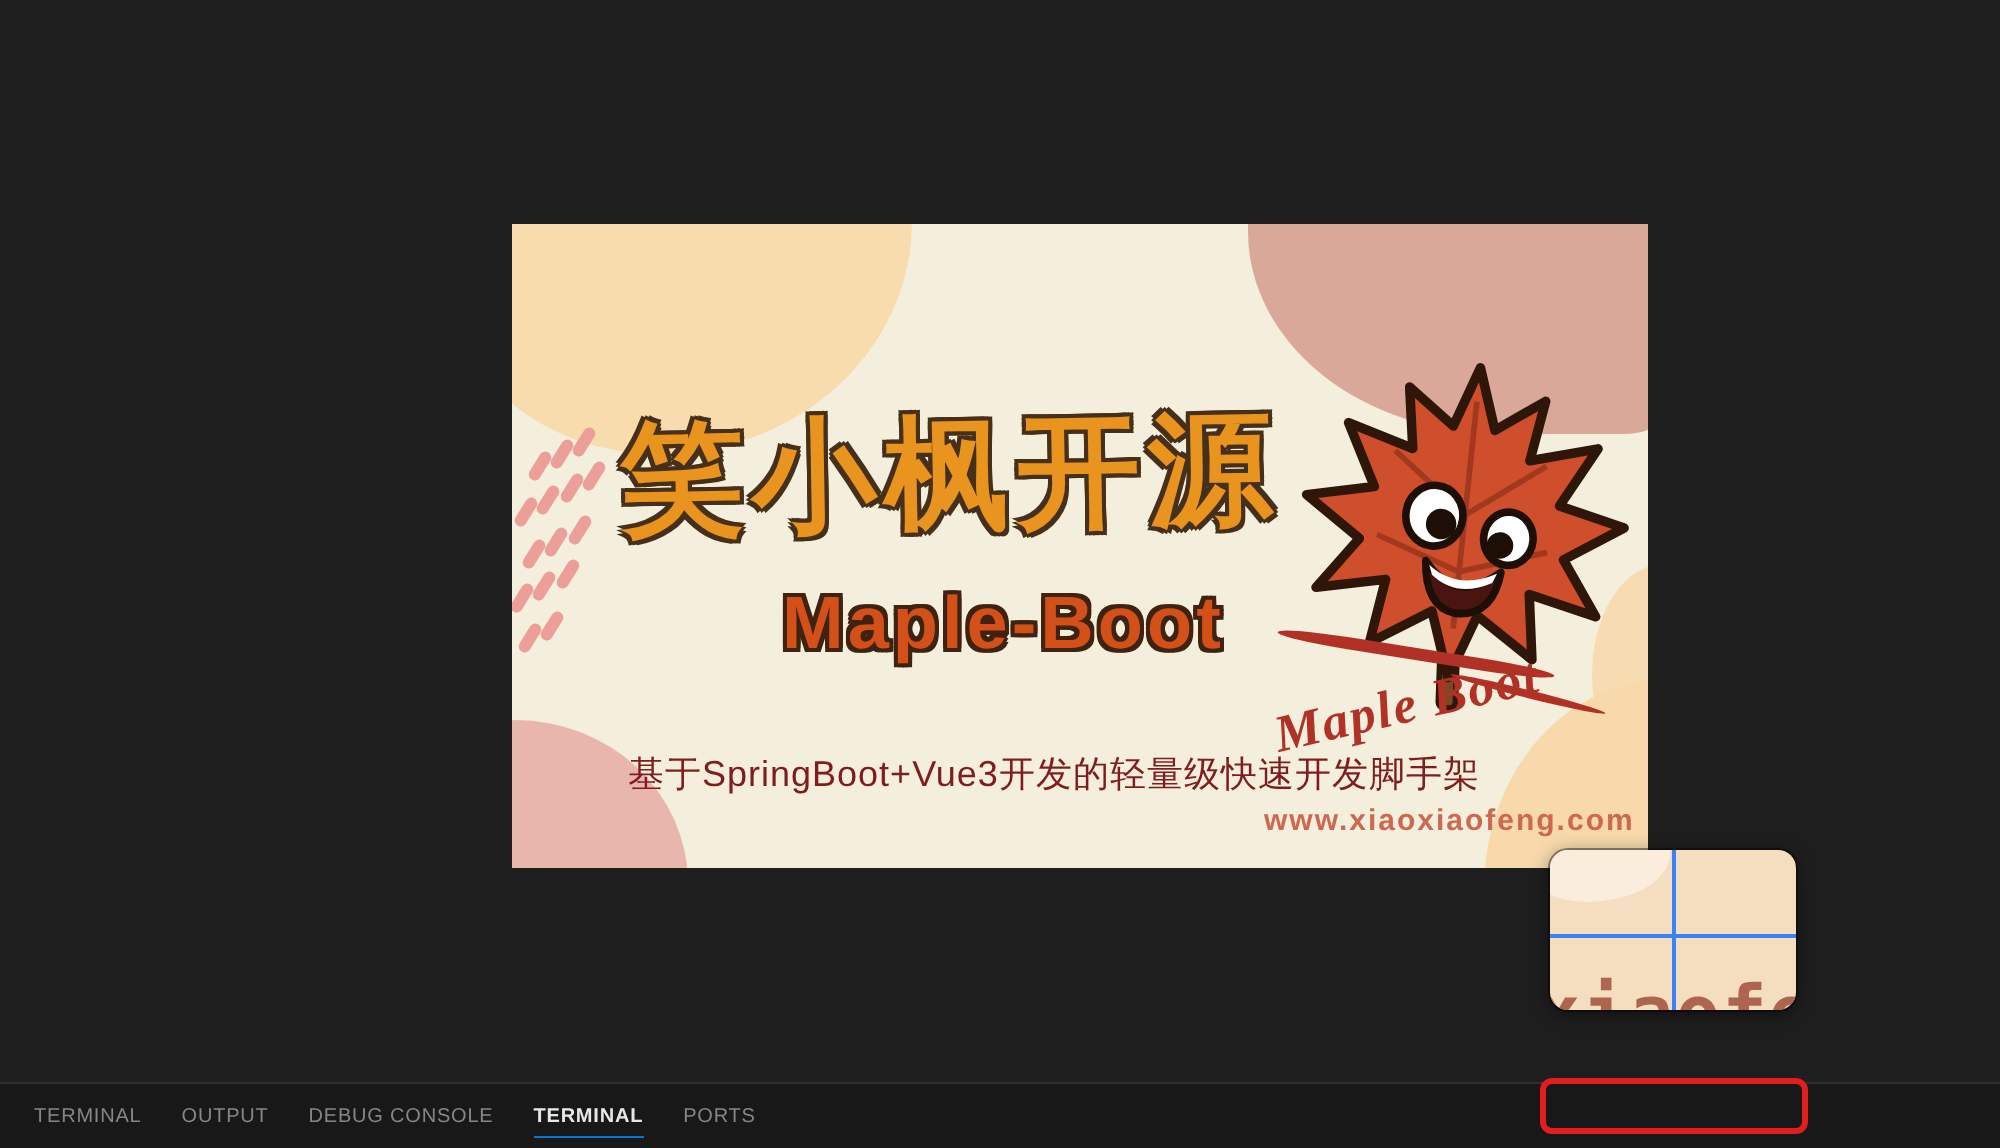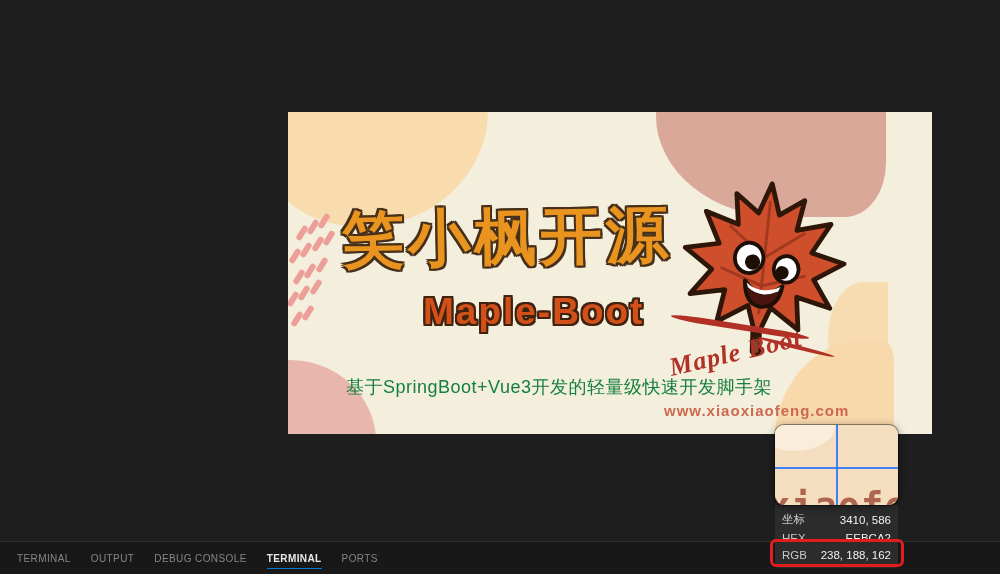--- a/index.html
+++ b/index.html
@@ -5,21 +5,21 @@
   * { margin:0; padding:0; box-sizing:border-box; }
   html,body { width:1000px; height:574px; overflow:hidden; }
   body {
     background:#1e1e1e;
     font-family:"Liberation Sans", sans-serif;
     position:relative;
   }
 
   
   .banner {
-    position:absolute; left:288px; top:112px; width:644px; height:322px;
+    position:absolute; left:256px; top:112px; width:568px; height:322px;
     background:#f4eedc; overflow:hidden; z-index:1;
   }
   .blob { position:absolute; }
   .blob-peach-tl {
     left:-30px; top:-40px; width:230px; height:155px;
     background:#f8dcae;
     border-radius:0 0 55% 45% / 0 0 75% 55%;
   }
   .blob-pink-tr {
     left:368px; top:-30px; width:230px; height:135px;
@@ -76,21 +76,21 @@
   }
   .banner-badge {
     position:absolute; left:380px; top:226px;
     font-size:26px; font-weight:700; font-style:italic;
     font-family:"Liberation Serif", serif;
     color:#b03227; transform:rotate(-13deg); letter-spacing:1px;
     white-space:nowrap;
   }
   .banner-tagline {
     position:absolute; left:58px; top:263px;
-    font-size:18px; font-weight:500; color:#15803d; letter-spacing:0.5px;
+    font-size:18px; font-weight:500; color:#7f1d1d; letter-spacing:0.5px;
     white-space:nowrap;
   }
   .banner-url {
     position:absolute; left:376px; top:290px;
     font-size:15px; font-weight:700; color:#cd6950; letter-spacing:1px;
     white-space:nowrap;
     text-align:center;
   }
 
   
@@ -196,34 +196,20 @@
   <div class="banner-url">www.xiaoxiaofeng.com</div>
 </div>
 
 <div class="picker">
   <div class="picker-preview">
     <div class="patch"></div>
     <div class="magnified-text">xiaofe</div>
     <div class="crosshair-v"></div>
     <div class="crosshair-h"></div>
   </div>
-  <div class="picker-info">
-    <div class="picker-row">
-      <span class="lbl">坐标</span>
-      <span class="val">3410, 586</span>
-    </div>
-    <div class="picker-row">
-      <span class="lbl">HEX</span>
-      <span class="val">EEBCA2</span>
-    </div>
-    <div class="picker-row">
-      <span class="lbl">RGB</span>
-      <span class="val">238, 188, 162</span>
-    </div>
-  </div>
 </div>
 
 <div class="annotation-rect"></div>
 
 <div class="panel-bar">
   <div class="panel-tab">TERMINAL</div>
   <div class="panel-tab">OUTPUT</div>
   <div class="panel-tab">DEBUG CONSOLE</div>
   <div class="panel-tab active">TERMINAL</div>
   <div class="panel-tab">PORTS</div>

